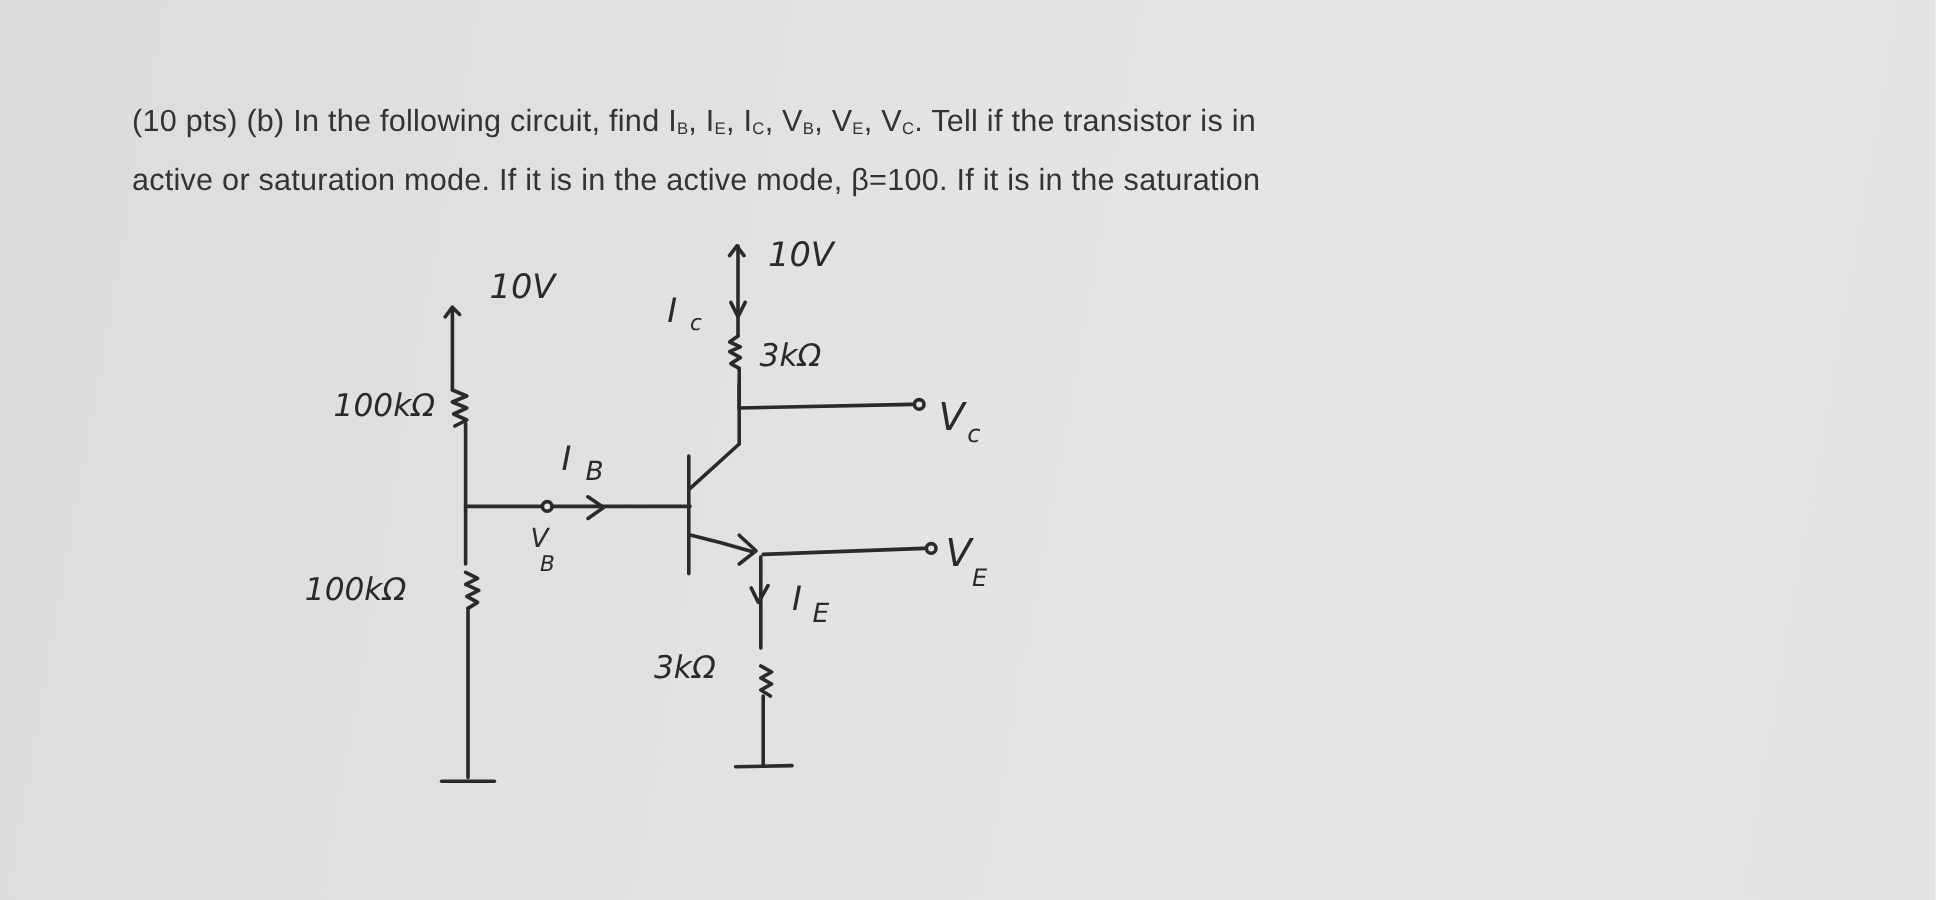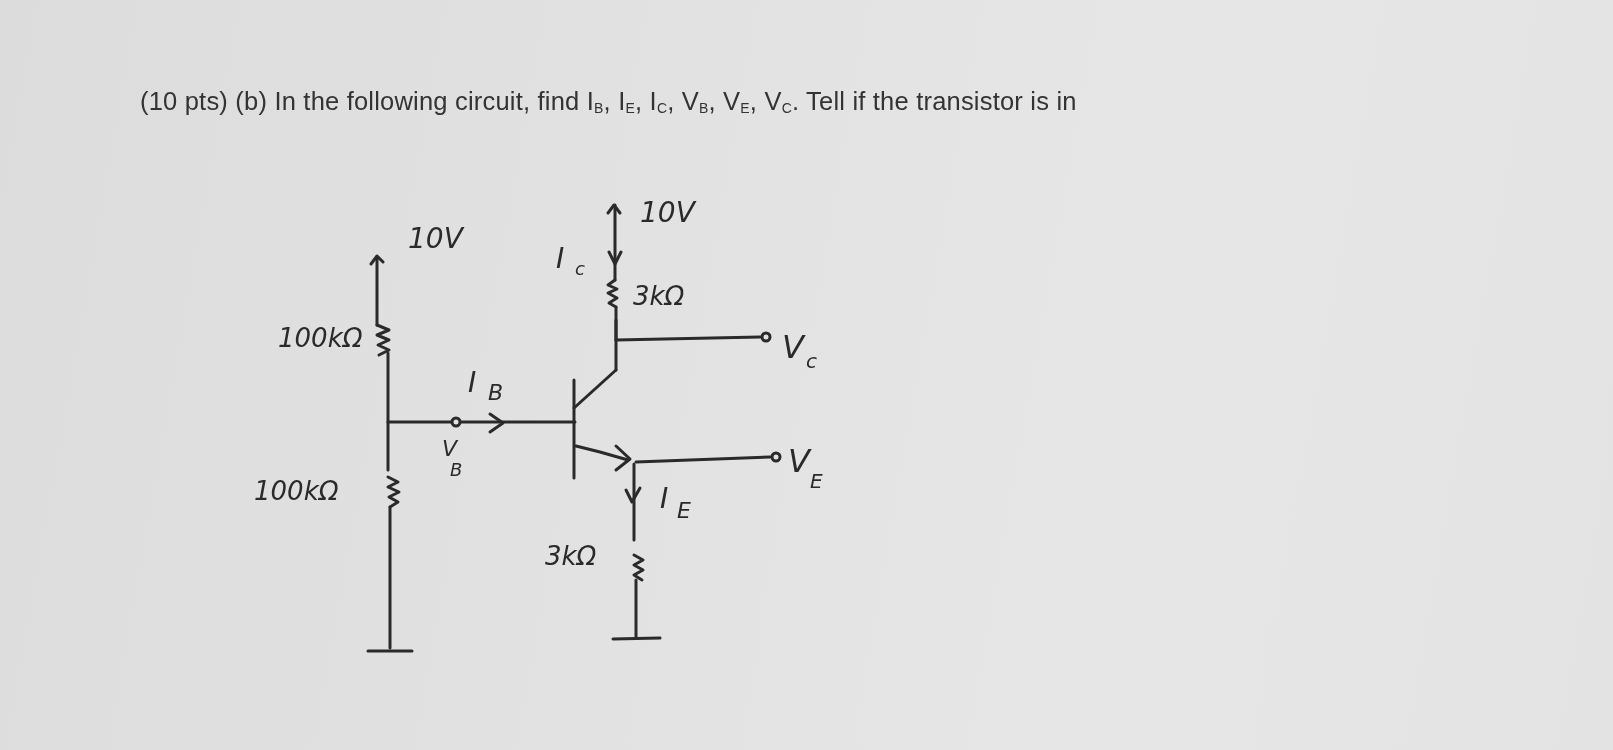--- a/index.html
+++ b/index.html
@@ -8,40 +8,41 @@
       background: linear-gradient(100deg, #dcdcdc 0%, #e2e2e2 40%, #e6e6e6 70%, #e3e3e3 100%);
       position: relative;
       font-family: "Liberation Sans", sans-serif;
       color: #2e2e2e;
     }
     .problem {
       position: absolute; left: 110px; top: 80px; width: 1140px;
       font-size: 25.5px; line-height: 43px; letter-spacing: 0.2px;
       color: #333;
     }
-    .problem .line { white-space: nowrap; display: block; margin-left: 30px; }
+    .problem .line { white-space: nowrap; display: block; }
     .problem sub { font-size: 14px; vertical-align: -3px; }
     .circuit {
       position: absolute; left: 0; top: 0;
     }
     .hw {
       font-family: "DejaVu Sans", sans-serif;
       fill: #2a2a2a;
       font-style: italic;
     }
   </style>
 </head>
 <body>
 
 <div class="problem">
   <span class="line">
     <span>(10 pts)</span>
     <span>(b)</span>
     <span>In the following circuit, find I</span><sub>B</sub><span>, I</span><sub>E</sub><span>, I</span><sub>C</sub><span>, V</span><sub>B</sub><span>, V</span><sub>E</sub><span>, V</span><sub>C</sub><span>. Tell if the transistor is in</span>
   </span>
+  <span class="line">active or saturation mode. If it is in the active mode, β=100. If it is in the saturation</span>
 </div>
 
 <svg class="circuit" width="1613" height="750" viewBox="0 0 1613 750">
   <g stroke="#2a2a2a" stroke-width="3" fill="none" stroke-linecap="round" stroke-linejoin="round">
 
     <g>
       <line x1="377" y1="258" x2="377" y2="325"></line>
       <polyline points="371,264 377,256 383,262"></polyline>
     </g>
 

